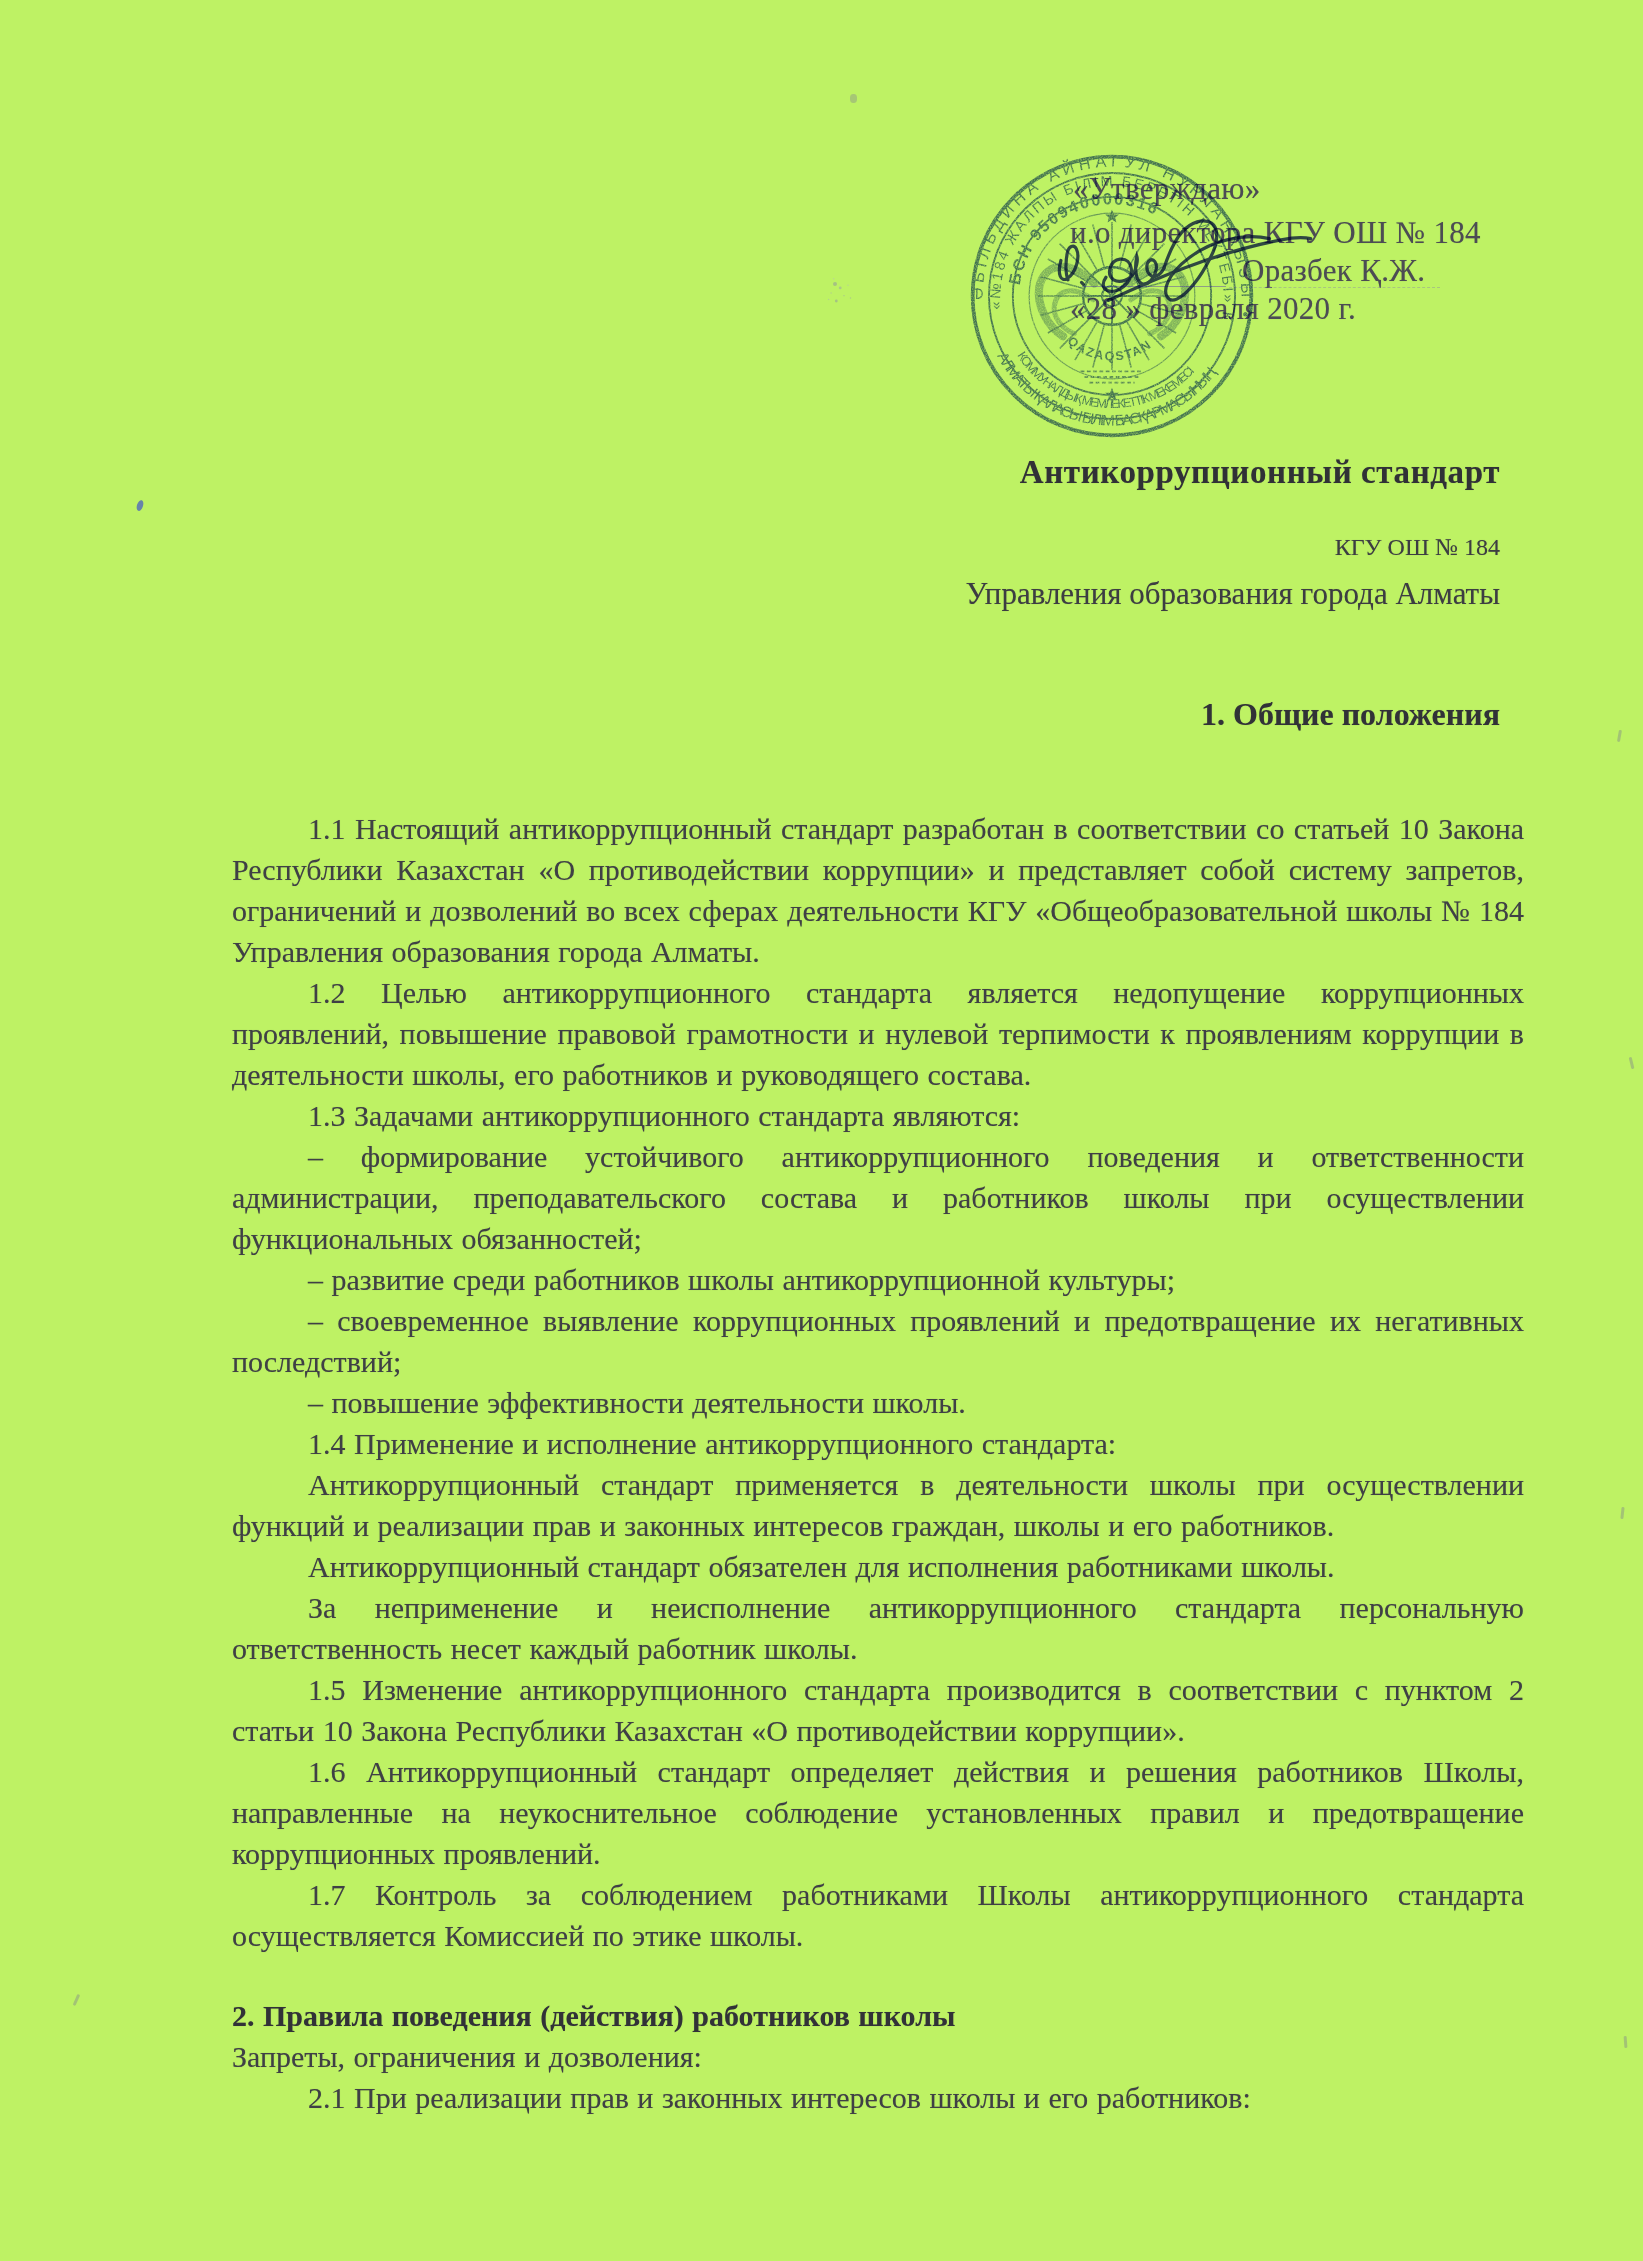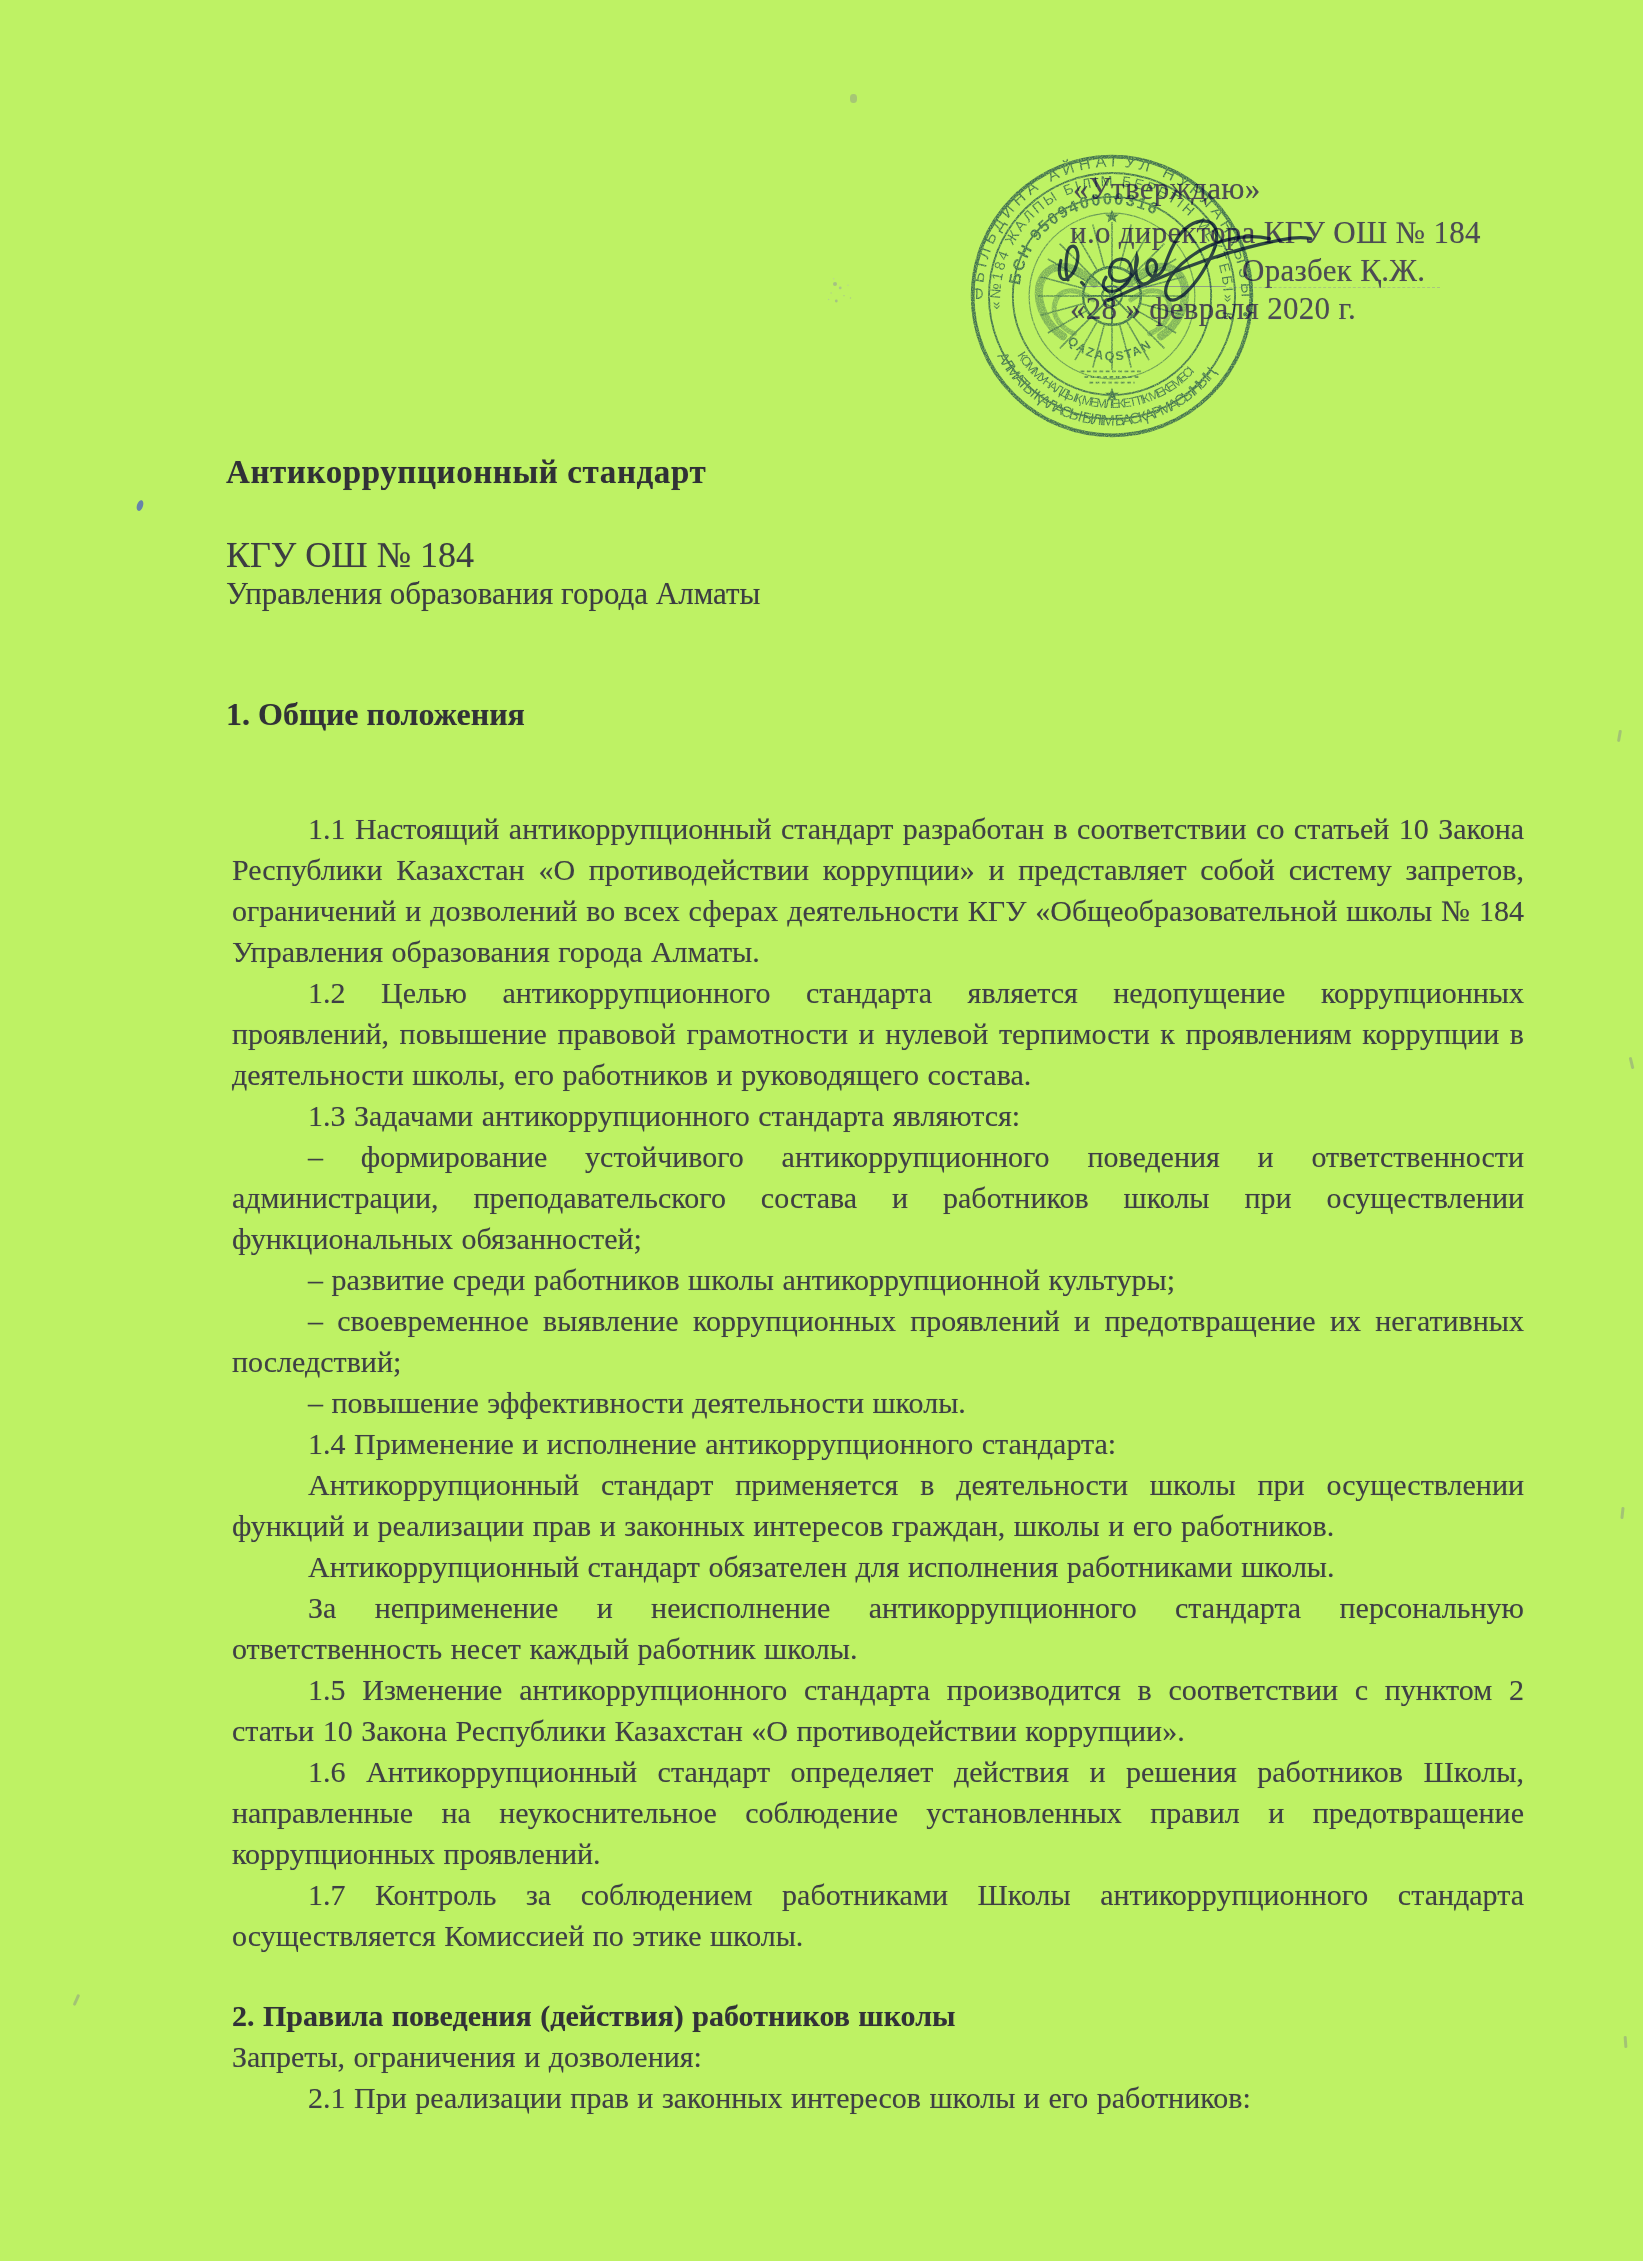--- a/index.html
+++ b/index.html
@@ -38,23 +38,23 @@
   }
   .sig-underline{
     position:absolute; left:1082px; top:286px; width:144px; height:0;
     border-top:1.3px solid rgba(125,130,145,.75);
   }
   .sig-underline2{
     position:absolute; left:1229px; top:287px; width:211px; height:0;
     border-top:1.3px dashed rgba(140,145,160,.45);
   }
   
-  .ctr{ position:absolute; left:226px; width:1292px; text-align:left; white-space:nowrap; }
+  .ctr{ position:absolute; left:208px; width:1292px; text-align:right; white-space:nowrap; }
   #doc-title{ top:454px; font-size:33px; font-weight:bold; color:#303136; letter-spacing:0.6px;}
-  #org1{ top:534px; font-size:36px; color:#3c3d42;}
+  #org1{ top:534px; font-size:24px; color:#3c3d42;}
   #org2{ top:576px; font-size:31px; color:#3c3d42;}
   #sec1{ top:696px; font-size:32px; font-weight:bold; color:#313237;}
 
   
   #flow{
     position:absolute; left:232px; top:808px; width:1292px;
     font-size:30px; line-height:41px;
     text-align:justify; word-spacing:1px;
   }
   #flow p{ margin:0; }

